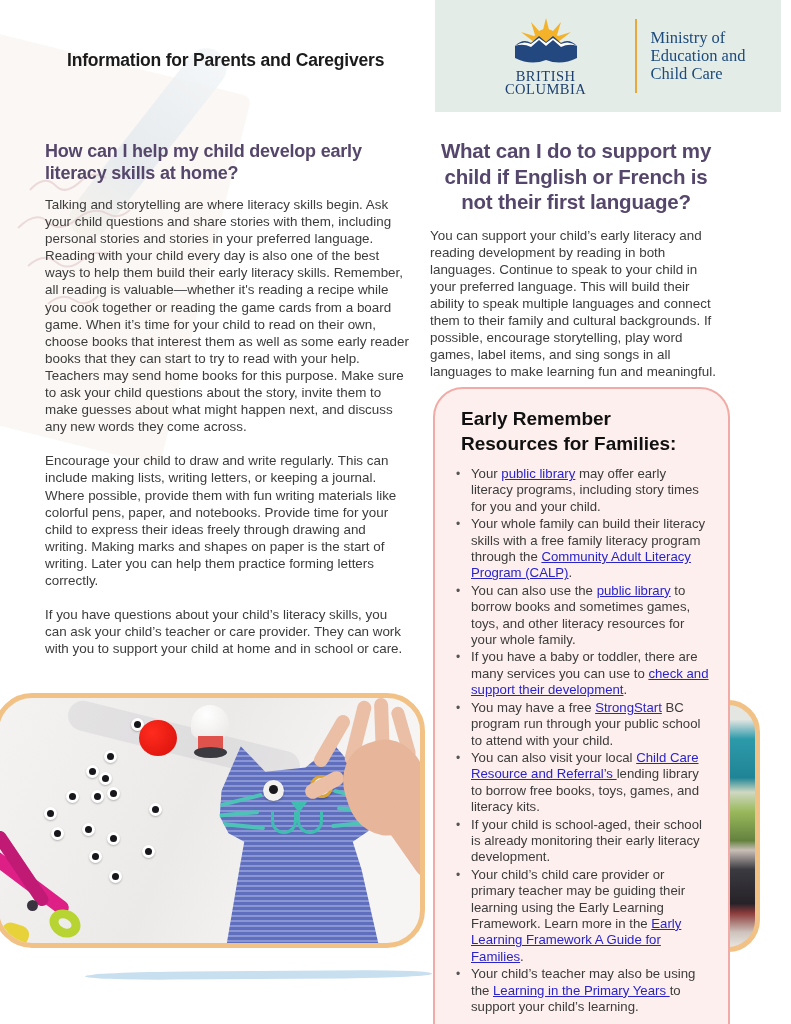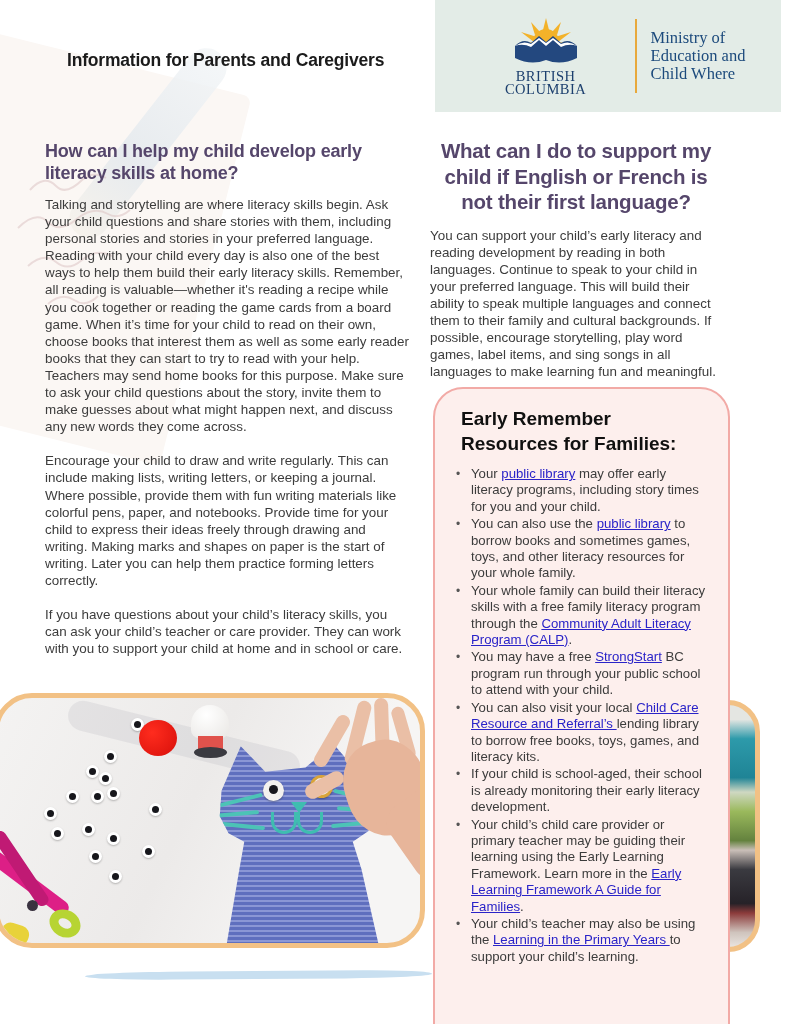--- a/index.html
+++ b/index.html
@@ -163,21 +163,21 @@
       </svg>
       <div class="bc-words">
         <div style="text-transform:uppercase;">British</div>
         <div style="text-transform:uppercase;">Columbia</div>
       </div>
     </div>
     <div class="logo-divider"></div>
     <div class="ministry">
       <div>Ministry of</div>
       <div>Education and</div>
-      <div>Child Where</div>
+      <div>Child Care</div>
     </div>
   </div>
 
   <div class="col-left">
     <h2 class="q">How can I help my child develop early literacy skills at home?</h2>
     <p class="body-text">Talking and storytelling are where literacy skills begin. Ask your child questions and share stories with them, including personal stories and stories in your preferred language. Reading with your child every day is also one of the best ways to help them build their early literacy skills. Remember, all reading is valuable—whether it's reading a recipe while you cook together or reading the game cards from a board game. When it’s time for your child to read on their own, choose books that interest them as well as some early reader books that they can start to try to read with your help. Teachers may send home books for this purpose. Make sure to ask your child questions about the story, invite them to make guesses about what might happen next, and discuss any new words they come across.</p>
     <p class="body-text">Encourage your child to draw and write regularly. This can include making lists, writing letters, or keeping a journal. Where possible, provide them with fun writing materials like colorful pens, paper, and notebooks. Provide time for your child to express their ideas freely through drawing and writing. Making marks and shapes on paper is the start of writing. Later you can help them practice forming letters correctly.</p>
     <p class="body-text">If you have questions about your child’s literacy skills, you can ask your child’s teacher or care provider. They can work with you to support your child at home and in school or care.</p>
   </div>
 
@@ -185,22 +185,23 @@
     <h2 class="q">What can I do to support my child if English or French is not their first language?</h2>
     <p class="body-text">You can support your child’s early literacy and reading development by reading in both languages. Continue to speak to your child in your preferred language. This will build their ability to speak multiple languages and connect them to their family and cultural backgrounds. If possible, encourage storytelling, play word games, label items, and sing songs in all languages to make learning fun and meaningful.</p>
   </div>
 
   <div class="side-img"></div>
 
   <div class="resources">
     <h3>Early Remember Resources for Families:</h3>
     <ul>
         <li>Your <a>public library</a> may offer early literacy programs, including story times for you and your child.</li>
+        <li>Your whole family can build their literacy skills with a free family literacy program through the <a>Community Adult Literacy Program (CALP)</a>.</li>
         <li>You can also use the <a>public library</a> to borrow books and sometimes games, toys, and other literacy resources for your whole family.</li>
-        <li>Your whole family can build their literacy skills with a free family literacy program through the <a>Community Adult Literacy Program (CALP)</a>.</li>
+        <li>If you have a baby or toddler, there are many services you can use to <a>check and support their development</a>.</li>
         <li>You may have a free <a>StrongStart</a> BC program run through your public school to attend with your child.</li>
         <li>You can also visit your local <a>Child Care Resource and Referral’s </a>lending library to borrow free books, toys, games, and literacy kits.</li>
         <li>If your child is school-aged, their school is already monitoring their early literacy development.</li>
         <li>Your child’s child care provider or primary teacher may be guiding their learning using the Early Learning Framework. Learn more in the <a>Early Learning Framework A Guide for Families</a>.</li>
         <li>Your child’s teacher may also be using the <a>Learning in the Primary Years </a>to support your child’s learning.</li>
       </ul>
   </div>
 
   <div class="photo">
     <div class="shadow-streak"></div>

